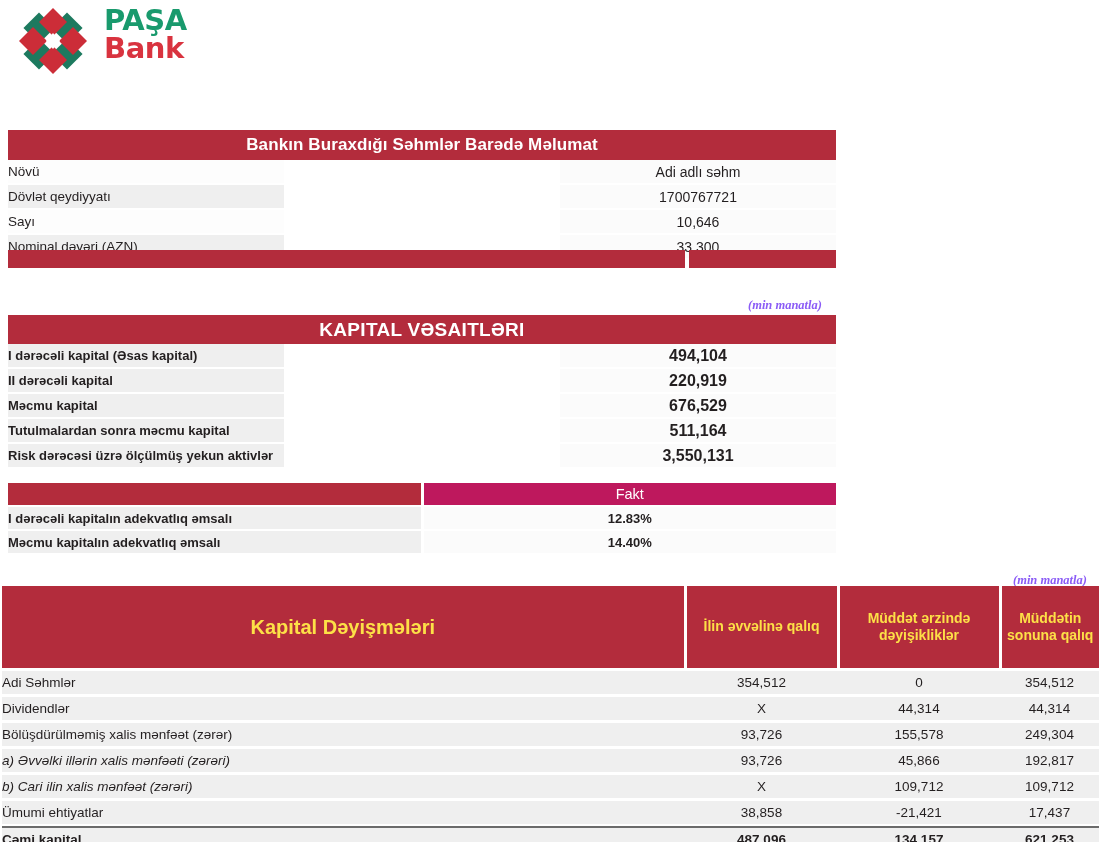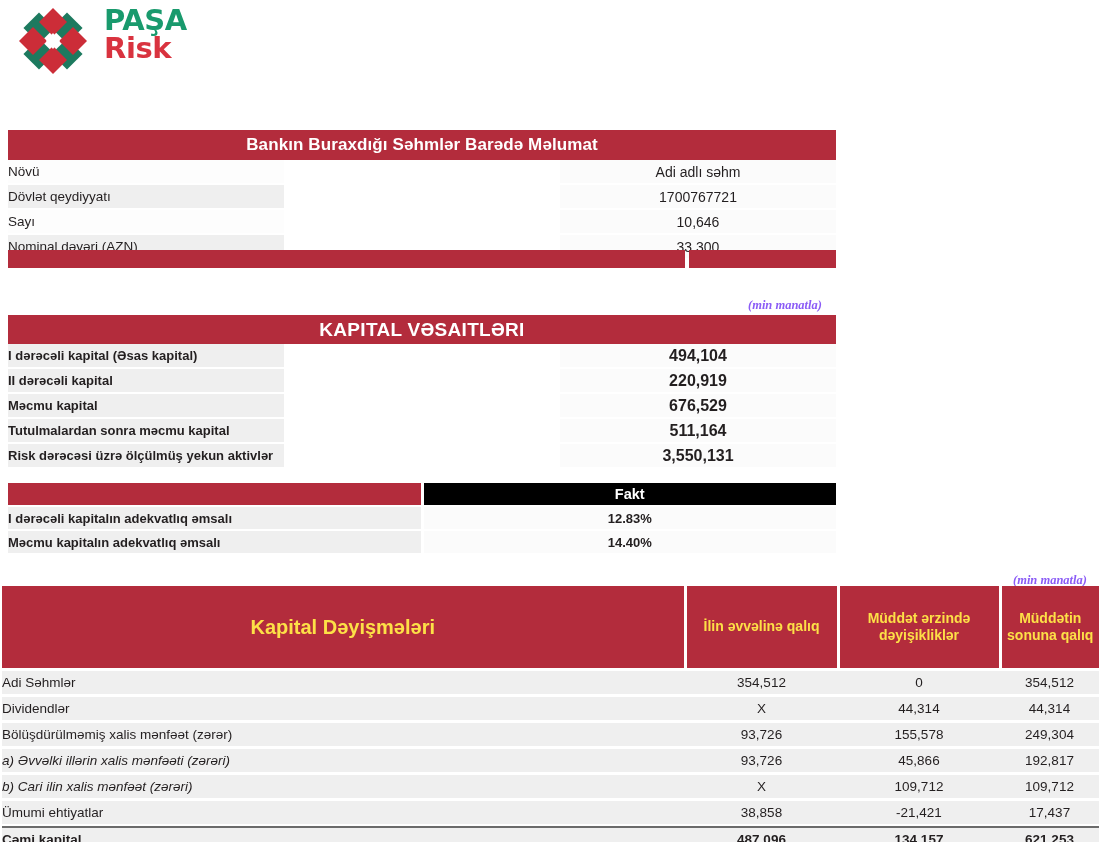--- a/index.html
+++ b/index.html
@@ -108,21 +108,21 @@
   #tbl-kapital { left: 8px; top: 315px; width: 828px; }
   #tbl-kapital .t2-title { height: 29px; font-size: 19px; letter-spacing: 0.3px; }
   #tbl-kapital .r { height: 23px; }
   #tbl-kapital .l { width: 677px; font-weight: bold; font-size: 13px; }
   #tbl-kapital .v { width: 151px; font-weight: bold; font-size: 16px; background:#fbfbfb; }
 
   
   #tbl-adeq { left: 8px; top: 483px; width: 828px; }
   #tbl-adeq .hrow { height: 22px; }
   #tbl-adeq .hleft { background: #b32c3c; }
-  #tbl-adeq .hright { background: #000000; color:#fff; font-weight:bold; text-align:center; font-size:14.5px; }
+  #tbl-adeq .hright { background: #be185d; color:#fff; font-weight:normal; text-align:center; font-size:14.5px; }
   #tbl-adeq .r { height: 22px; }
   #tbl-adeq .l { width: 677px; font-weight: bold; font-size: 13px; }
   #tbl-adeq .v { width: 151px; font-weight: bold; font-size: 13px; background:#fbfbfb; }
 
   
   #tbl-changes { left: 2px; top: 586px; width: 1097px; }
   #tbl-changes th {
     background: #b32c3c; color: #fde047; font-weight: bold;
     vertical-align: middle; text-align: center;
     border-right: 3px solid #ffffff;
@@ -160,21 +160,21 @@
         <polygon points="39,39 53,53 39,67 25,53" fill="#cc2d38"></polygon>
         <polygon points="5,34 19,20 33,34 19,48" fill="#cc2d38"></polygon>
         <polygon points="45,34 59,20 73,34 59,48" fill="#cc2d38"></polygon>
 
         <polygon points="39,26 46,34 39,42 32,34" fill="#ffffff"></polygon>
       </g>
     </svg>
   </div>
   <div class="logo-text">
     <span class="logo-word-1">PAŞA</span>
-    <span class="logo-word-2">Risk</span>
+    <span class="logo-word-2">Bank</span>
   </div>
 </div>
 
 <table class="tbl" id="tbl-shares">
   <tbody>
     <tr>
       <td class="band-head t1-title" colspan="3">Bankın Buraxdığı Səhmlər Barədə Məlumat</td>
     </tr>
     <tr class="r">
       <td class="cell-label l white">Növü</td>

